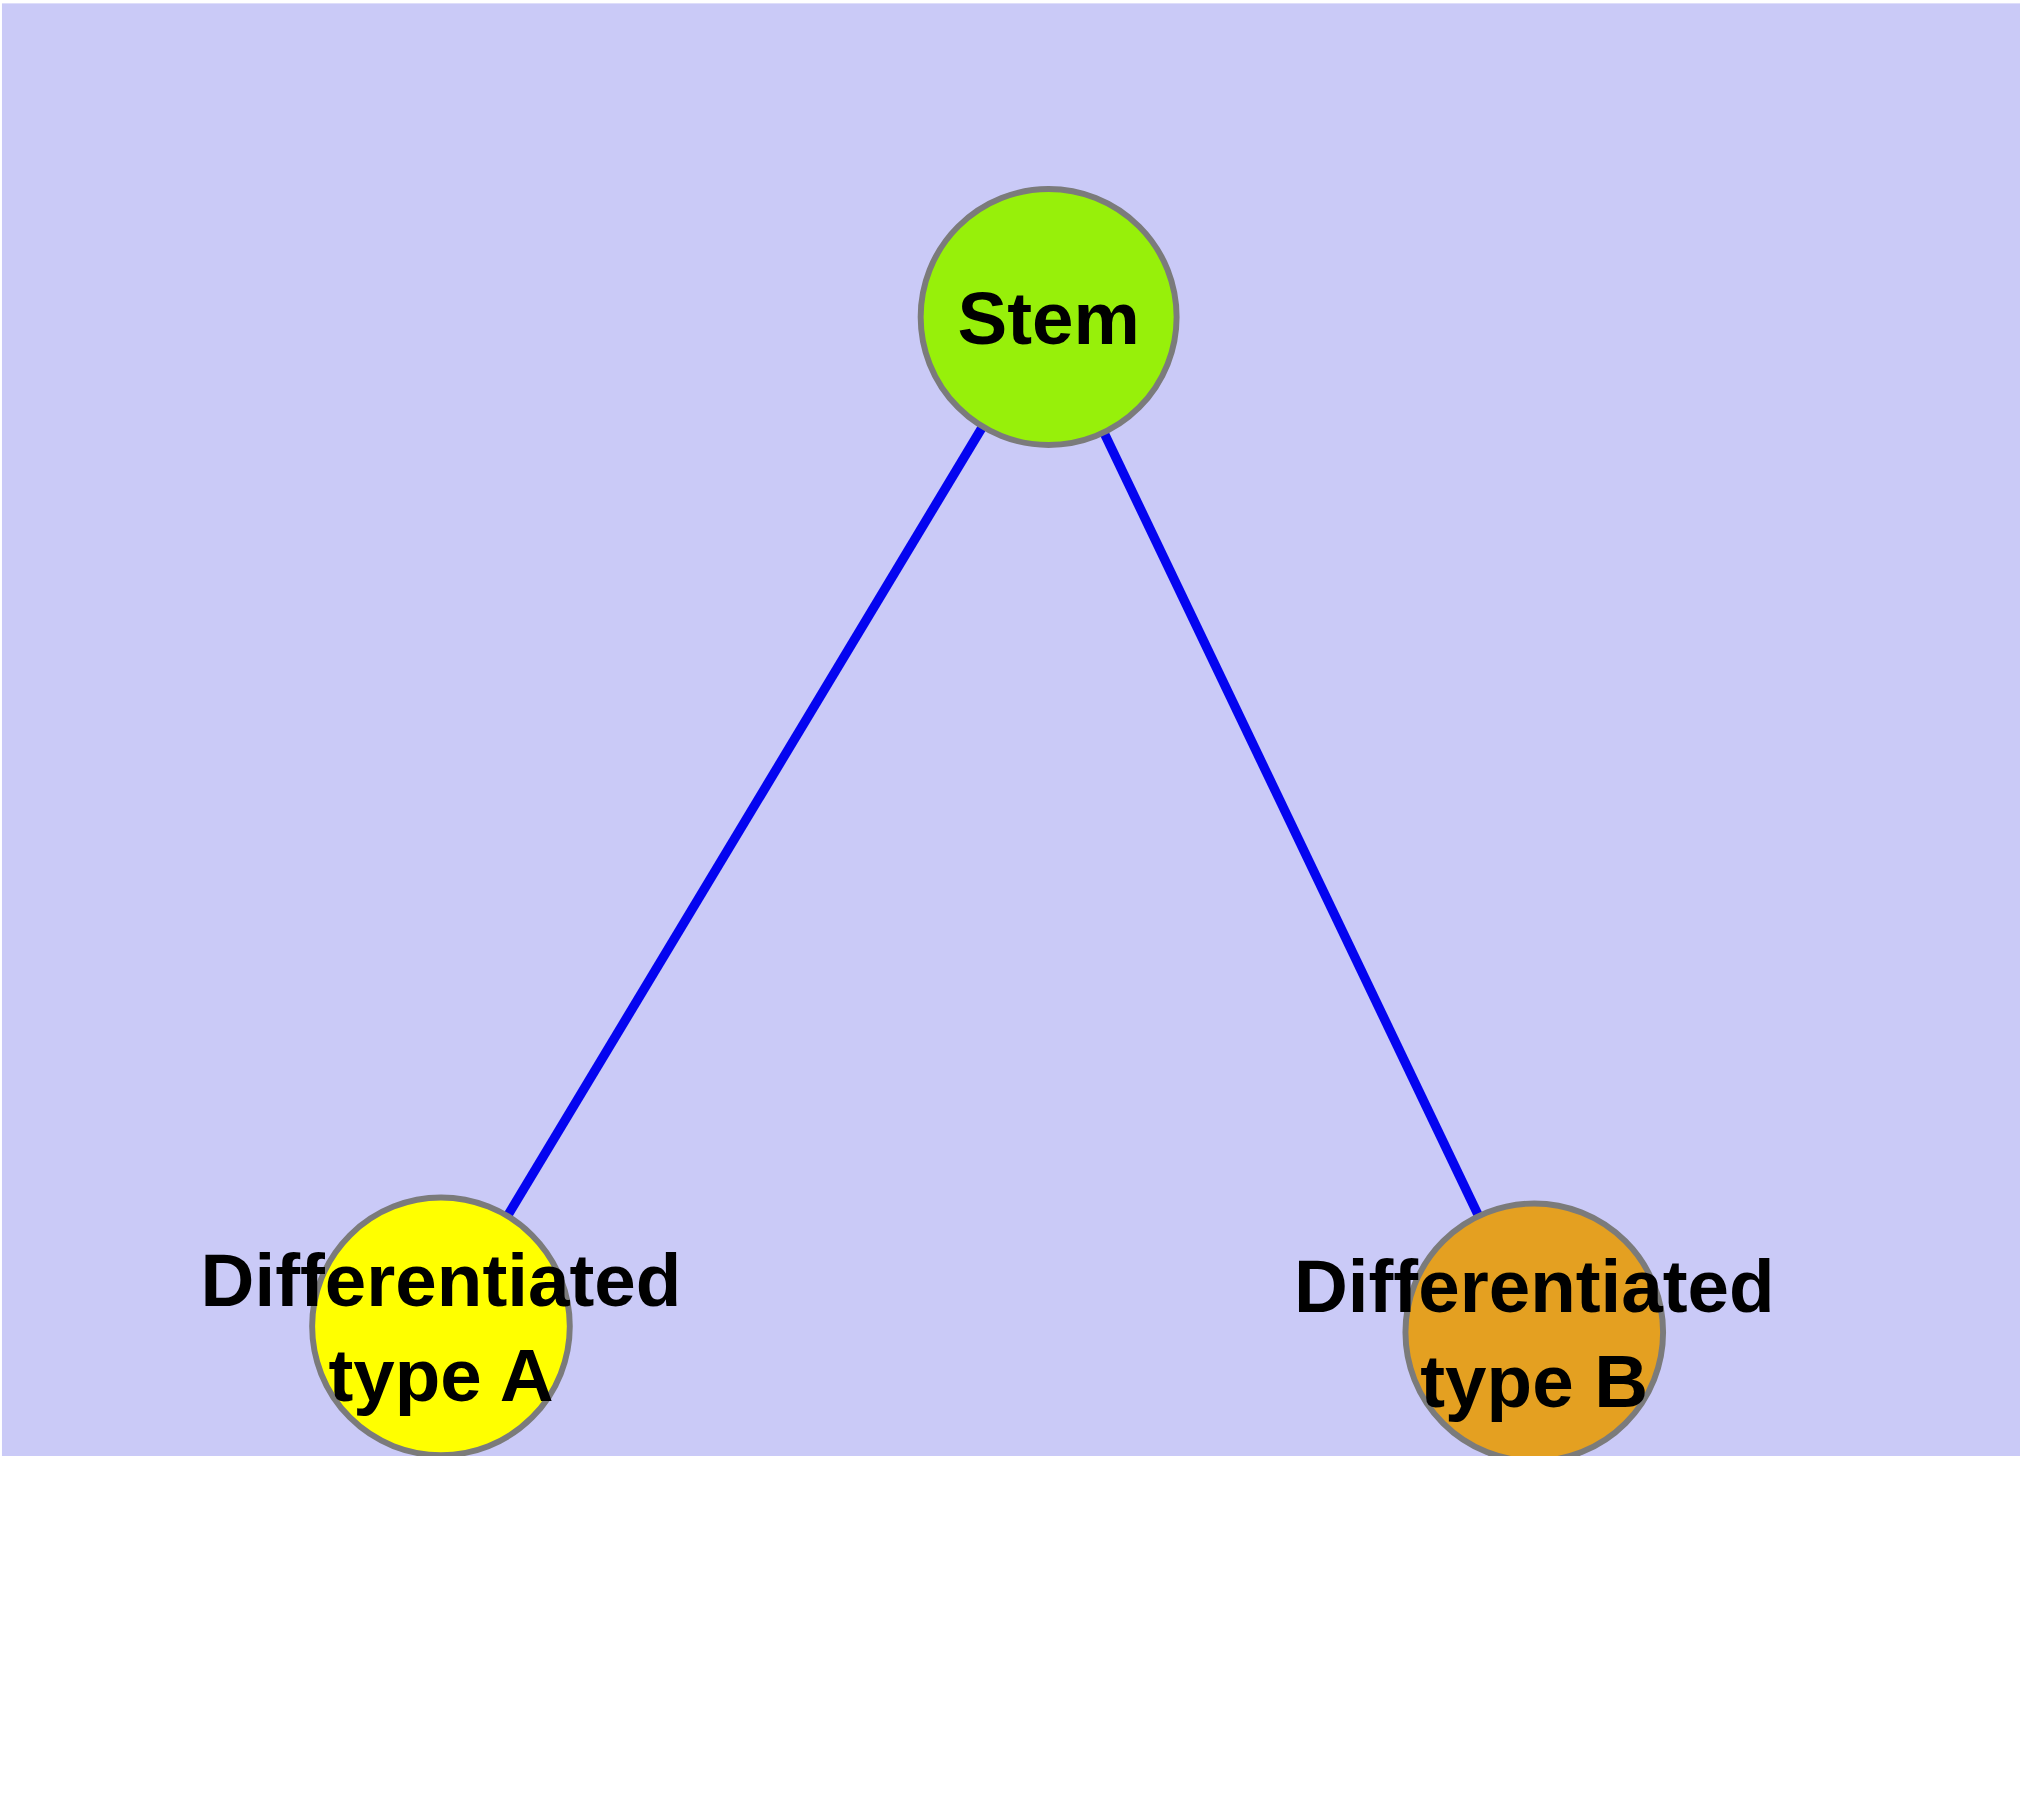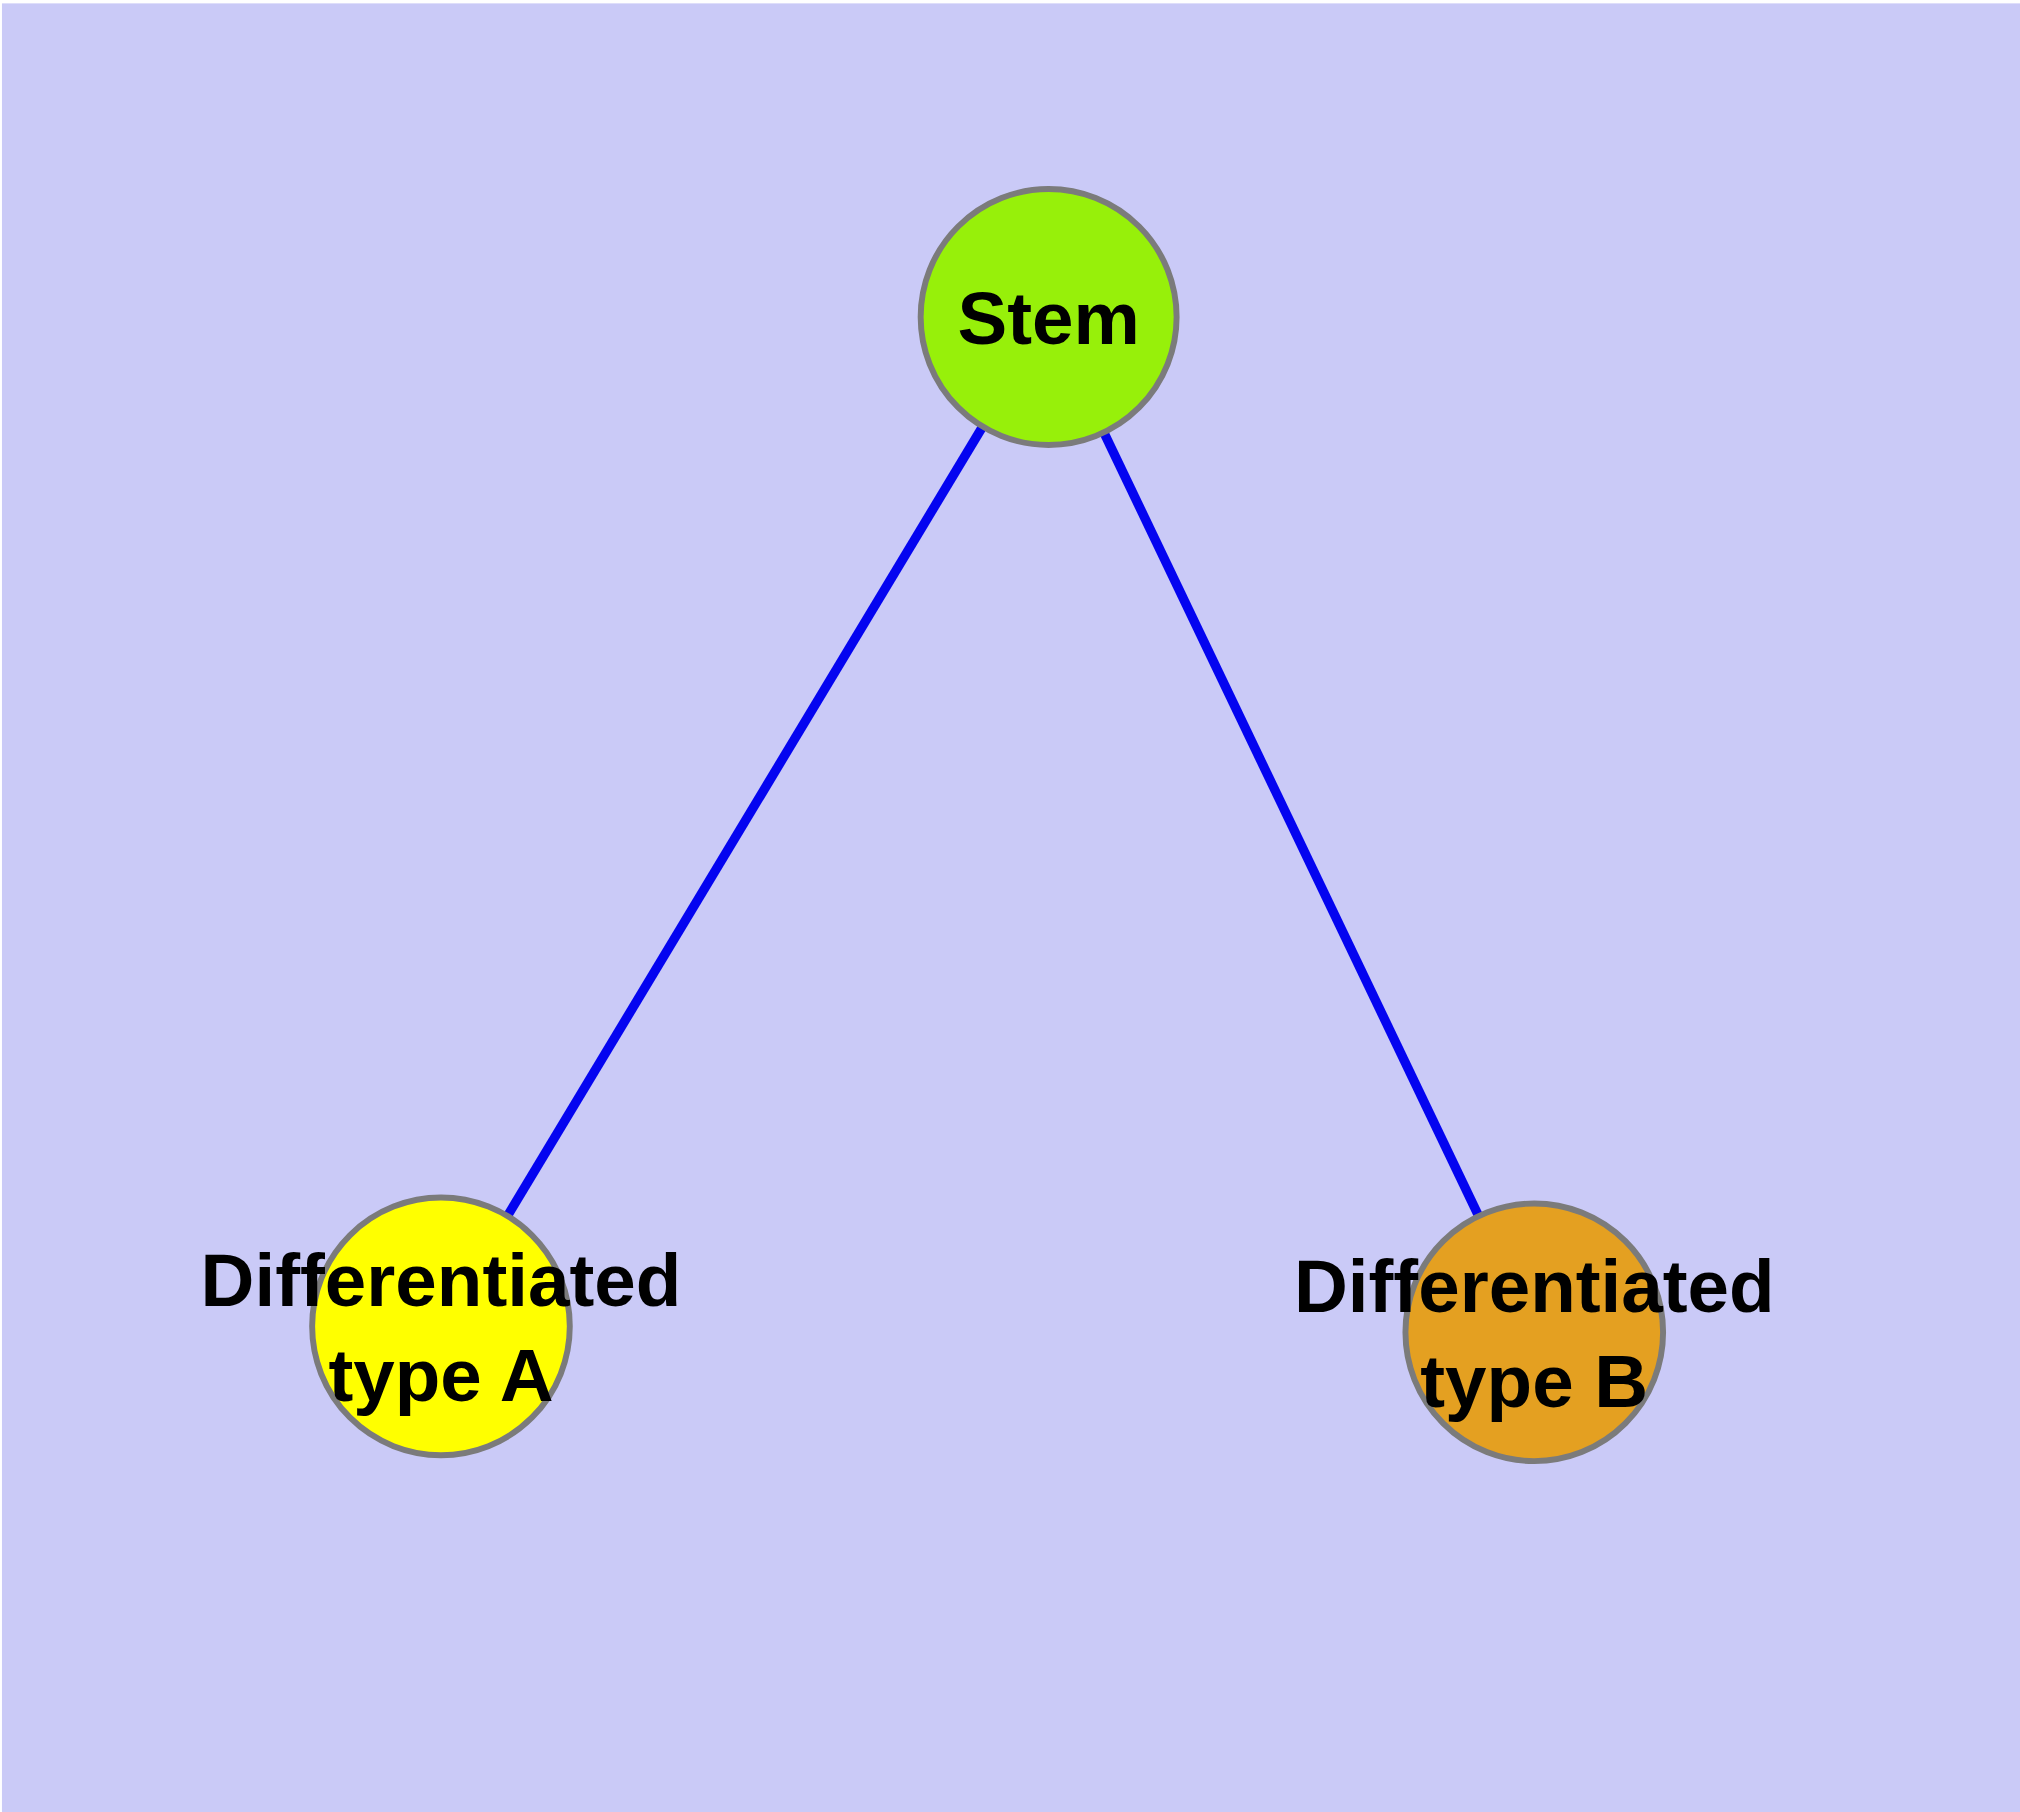--- a/index.html
+++ b/index.html
@@ -3,21 +3,21 @@
 <meta charset="utf-8">
 <style>
   html, body {
     margin: 0;
     padding: 0;
     background: #ffffff;
   }
   .stage {
     position: relative;
     width: 2021px;
-    height: 1812px;
+    height: 1456px;
     overflow: hidden;
   }
   svg { display: block; }
   .node-label {
     font-family: "Liberation Sans", sans-serif;
     font-weight: bold;
     font-size: 88px;
   }
 </style>
 </head>

